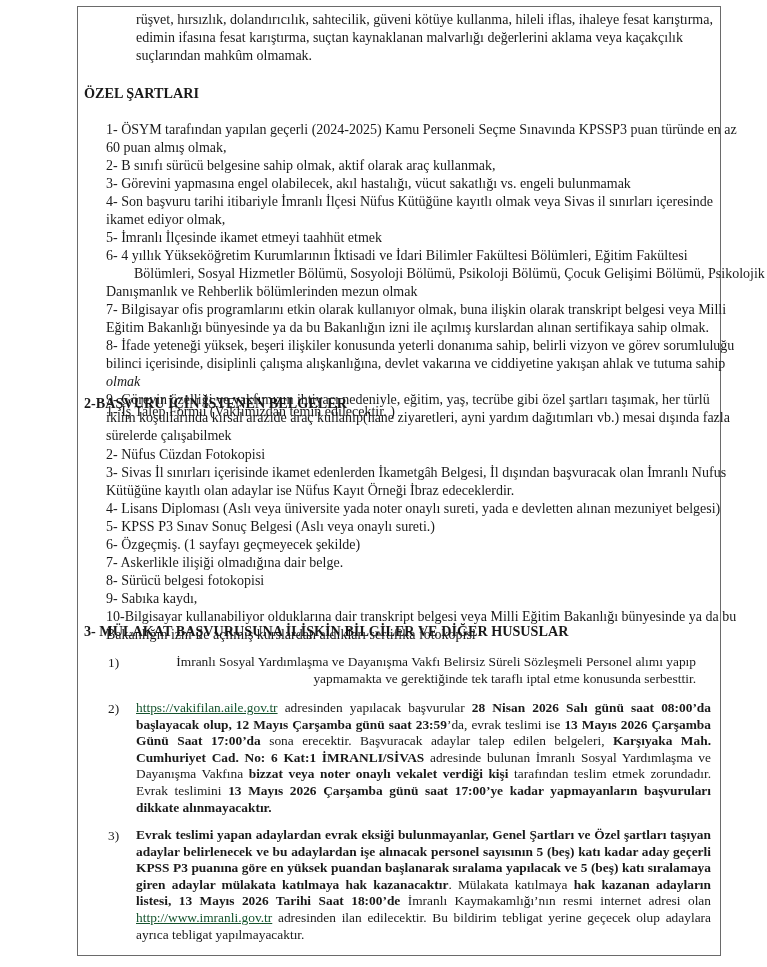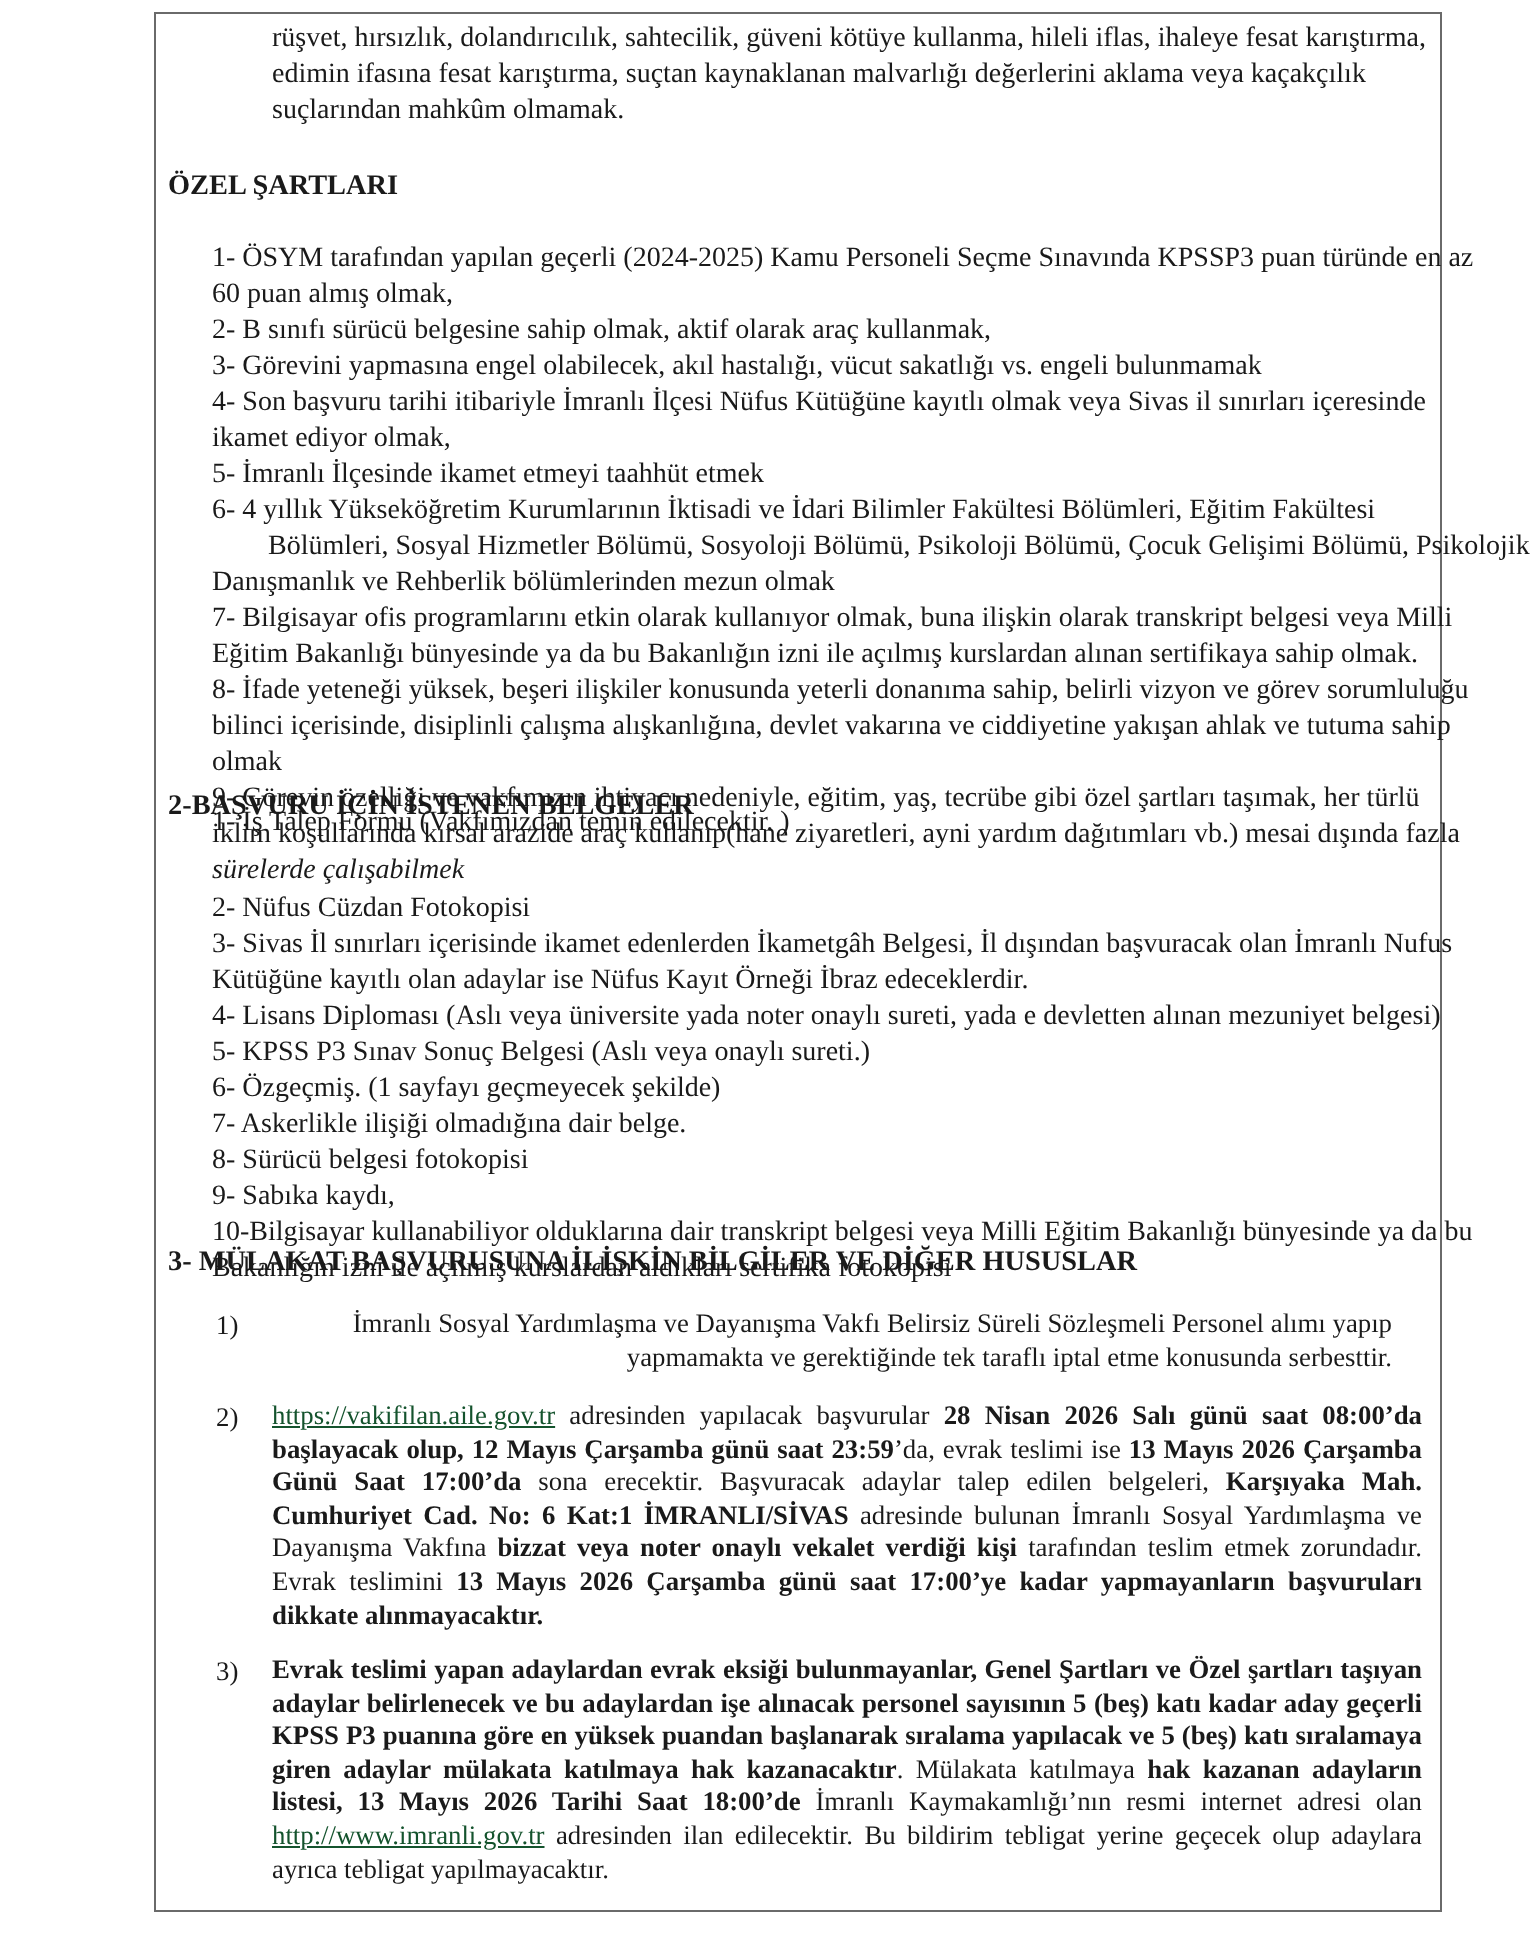--- a/index.html
+++ b/index.html
@@ -34,24 +34,24 @@
   <div class="txt" style="left:106px;top:193px;">4- Son başvuru tarihi itibariyle İmranlı İlçesi Nüfus Kütüğüne kayıtlı olmak veya Sivas il sınırları içeresinde</div>
   <div class="txt" style="left:106px;top:211px;">ikamet ediyor olmak,</div>
   <div class="txt" style="left:106px;top:229px;">5- İmranlı İlçesinde ikamet etmeyi taahhüt etmek</div>
   <div class="txt" style="left:106px;top:247px;">6- 4 yıllık Yükseköğretim Kurumlarının İktisadi ve İdari Bilimler Fakültesi Bölümleri, Eğitim Fakültesi</div>
   <div class="txt" style="left:106px;top:265px;margin-left:28px;">Bölümleri, Sosyal Hizmetler Bölümü, Sosyoloji Bölümü, Psikoloji Bölümü, Çocuk Gelişimi Bölümü, Psikolojik</div>
   <div class="txt" style="left:106px;top:283px;">Danışmanlık ve Rehberlik bölümlerinden mezun olmak</div>
   <div class="txt" style="left:106px;top:301px;">7- Bilgisayar ofis programlarını etkin olarak kullanıyor olmak, buna ilişkin olarak transkript belgesi veya Milli</div>
   <div class="txt" style="left:106px;top:319px;">Eğitim Bakanlığı bünyesinde ya da bu Bakanlığın izni ile açılmış kurslardan alınan sertifikaya sahip olmak.</div>
   <div class="txt" style="left:106px;top:337px;">8- İfade yeteneği yüksek, beşeri ilişkiler konusunda yeterli donanıma sahip, belirli vizyon ve görev sorumluluğu</div>
   <div class="txt" style="left:106px;top:355px;">bilinci içerisinde, disiplinli çalışma alışkanlığına, devlet vakarına ve ciddiyetine yakışan ahlak ve tutuma sahip</div>
-  <div class="txt" style="left:106px;top:373px;">olmak</div>
+  <div class="txt" style="left:106px;top:373px;font-style:italic;">olmak</div>
   <div class="txt" style="left:106px;top:391px;">9- Görevin özelliği ve vakfımızın ihtiyacı nedeniyle, eğitim, yaş, tecrübe gibi özel şartları taşımak, her türlü</div>
   <div class="txt" style="left:106px;top:409px;">iklim koşullarında kırsal arazide araç kullanıp(hane ziyaretleri, ayni yardım dağıtımları vb.) mesai dışında fazla</div>
-  <div class="txt" style="left:106px;top:427px;font-style:italic;">sürelerde çalışabilmek</div>
+  <div class="txt" style="left:106px;top:427px;">sürelerde çalışabilmek</div>
 </div>
 
 <div>
   <div class="h" style="left:84px;top:395px;">2-BAŞVURU İÇİN İSTENEN BELGELER</div>
   <div class="txt" style="left:106px;top:403px;">1- İş Talep Formu (Vakfımızdan temin edilecektir. )</div>
   <div class="txt" style="left:106px;top:446px;">2- Nüfus Cüzdan Fotokopisi</div>
   <div class="txt" style="left:106px;top:464px;text-align:right;">3- Sivas İl sınırları içerisinde ikamet edenlerden İkametgâh Belgesi, İl dışından başvuracak olan İmranlı Nufus</div>
   <div class="txt" style="left:106px;top:482px;">Kütüğüne kayıtlı olan adaylar ise Nüfus Kayıt Örneği İbraz edeceklerdir.</div>
   <div class="txt" style="left:106px;top:500px;">4- Lisans Diploması (Aslı veya üniversite yada noter onaylı sureti,  yada e devletten alınan mezuniyet belgesi)</div>
   <div class="txt" style="left:106px;top:518px;">5- KPSS P3 Sınav Sonuç Belgesi (Aslı veya onaylı sureti.)</div>

